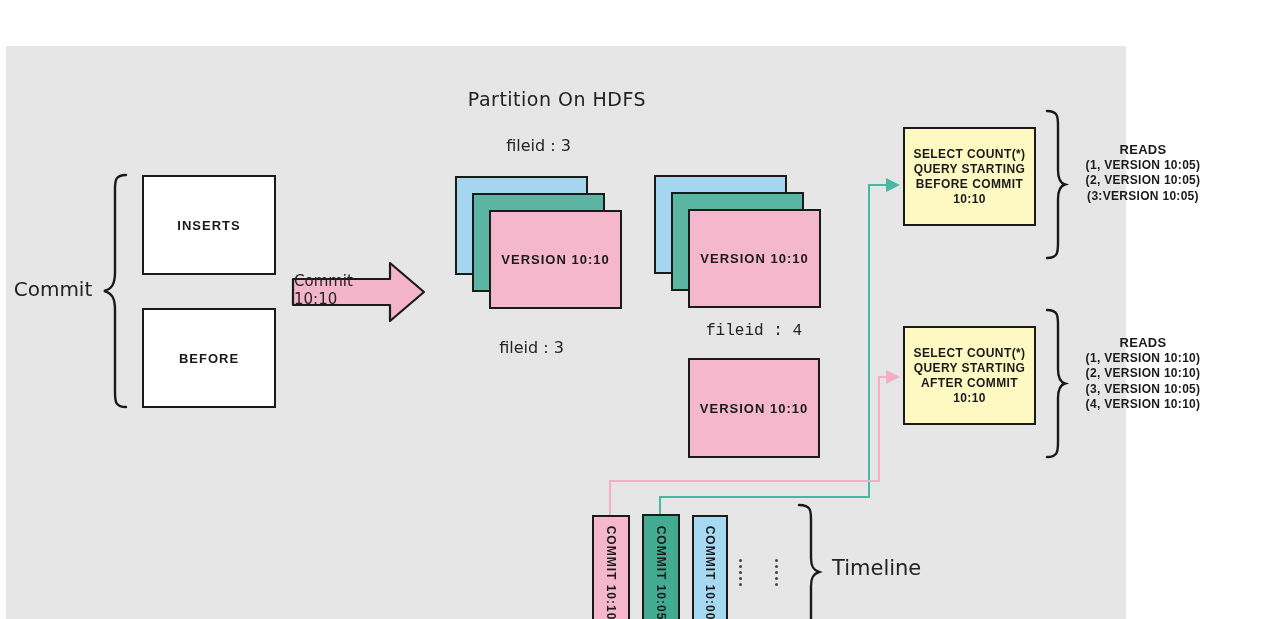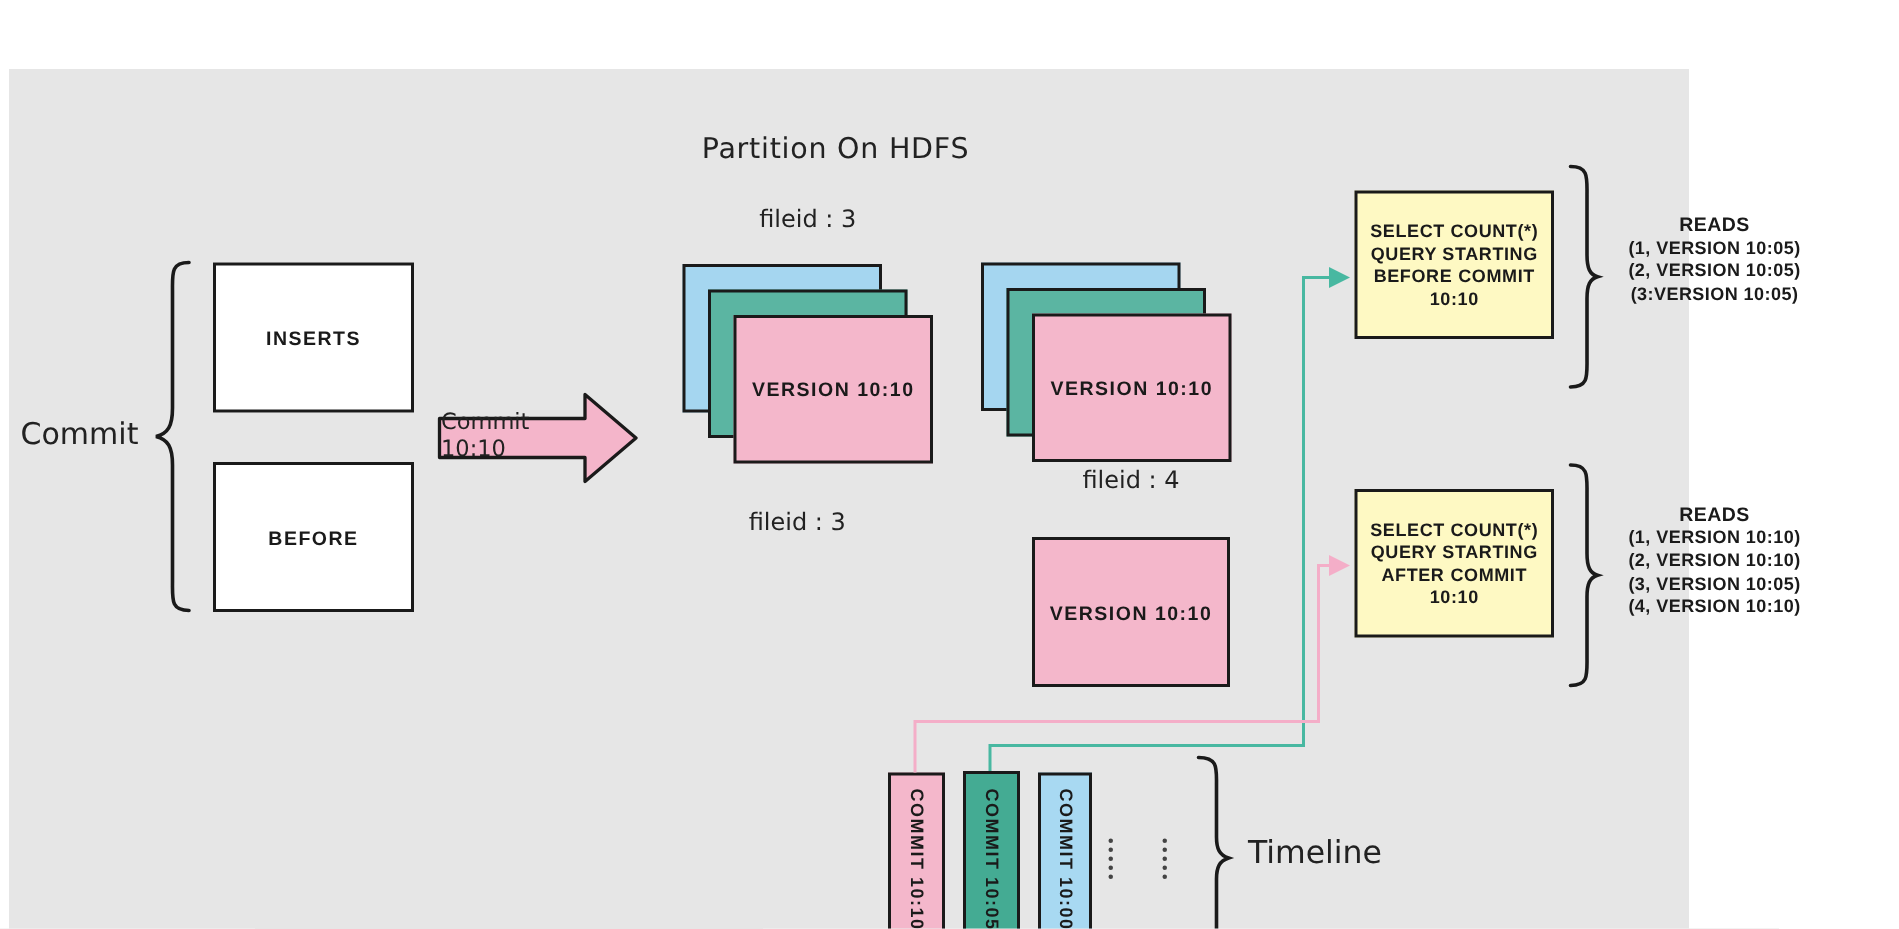--- a/index.html
+++ b/index.html
@@ -20,21 +20,21 @@
   .marker { font-weight: 700; font-size: 13px; letter-spacing: 1px; }
   .inserts-box { left: 142px; top: 129px; width: 134px; height: 100px; }
   .updates-box { left: 142px; top: 262px; width: 134px; height: 100px; }
 
   .arrow-label { left: 294px; top: 228px; width: 100px; height: 32px; display: flex; align-items: center; justify-content: center; font-size: 15px; }
 
   .fileid-label { text-align: center; font-size: 16px; }
   .lbl-1 { left: 455px; top: 90px; width: 167px; }
   .lbl-2 { left: 654px; top: 90px; width: 168px; }
   .lbl-3 { left: 465px; top: 292px; width: 133px; }
-  .lbl-4 { left: 688px; top: 264px; width: 132px; }
+  .lbl-4 { left: 688px; top: 276px; width: 132px; font-family: Liberation Mono, monospace; }
 
   .card { position: absolute; width: 133px; height: 99px; border: 2px solid #1a1a1a;
           display: flex; align-items: center; justify-content: center; }
   .stack { width: 167px; height: 133px; }
   .stack-1 { left: 455px; top: 130px; }
   .stack-2 { left: 654px; top: 129px; }
   .c-back { left: 0; top: 0; }
   .c-mid  { left: 17px; top: 17px; }
   .c-front{ left: 34px; top: 34px; }
 

